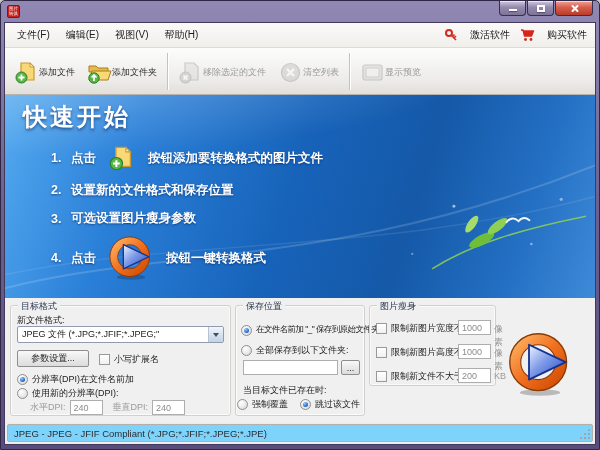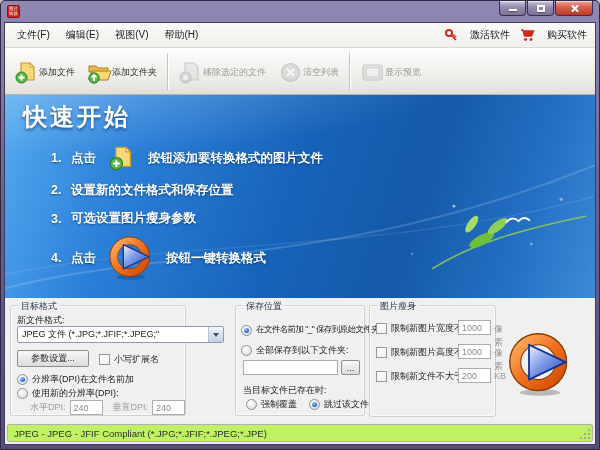--- a/index.html
+++ b/index.html
@@ -72,21 +72,21 @@
   .combo .val{flex:1;padding:0 4px;white-space:nowrap;overflow:hidden;}
   .combo .arrow-btn{width:15px;height:100%;border-left:1px solid #b7c3d4;flex:none;
     background:linear-gradient(#f2f6fb,#d8e2ef 50%,#c3d2e6);display:flex;align-items:center;justify-content:center;}
   .tri-down{width:0;height:0;border-left:3px solid transparent;border-right:3px solid transparent;border-top:4px solid #39536e;}
   .btn{height:17px;border:1px solid #8e8e8e;border-radius:2px;font-size:9px;color:#1c1c1c;
     background:linear-gradient(#f9f9f9,#ebebeb 45%,#dcdcdc);display:inline-flex;align-items:center;justify-content:center;}
   .muted{color:#9a9a9a;}
   .tight{letter-spacing:-0.6px;font-size:8.5px;}
   
   .statusbar{height:22px;background:#efedeb;flex:none;position:relative;padding:2px;}
-  .status-field{height:100%;background:#bef264;border:1px solid #b3b0ab;border-radius:2px;
+  .status-field{height:100%;background:#7dd3fc;border:1px solid #b3b0ab;border-radius:2px;
     display:flex;align-items:center;padding:0 6px;font-size:9.5px;color:#2e2e2e;position:relative;}
   .grip{position:absolute;right:2px;bottom:2px;width:11px;height:11px;
     background-image:radial-gradient(#a5a29c 1px,transparent 1.2px);background-size:4px 4px;
     clip-path:polygon(100% 0,100% 100%,0 100%);}
 </style>
 </head>
 <body>
 
 <div class="window">
 
@@ -240,21 +240,21 @@
             <polygon points="24,15 64,34 24,53" fill="url(#triA)" stroke="#15318f" stroke-width="2" stroke-linejoin="round"></polygon>
           </svg>
           <span class="gap"></span>
           <span>按钮一键转换格式</span>
         </div>
       </div>
     </div>
 
     <div class="panel">
 
-      <div class="group" style="left:5px;top:7px;width:176px;height:111px;padding-left:8px;">
+      <div class="group" style="left:5px;top:7px;width:221px;height:111px;padding-left:8px;">
         <span class="group-title">目标格式</span>
         <div class="row" style="left:6px;top:8px;">新文件格式:</div>
         <div class="combo" style="position:absolute;left:6px;top:20px;width:207px;">
           <span class="val">JPEG 文件 (*.JPG;*.JFIF;*.JPEG;"</span>
           <span class="arrow-btn">
               <span class="tri-down"></span>
             </span>
         </div>
         <div class="btn" style="position:absolute;left:6px;top:44px;width:72px;">参数设置...</div>
         <div class="row" style="left:88px;top:47px;">
@@ -283,30 +283,30 @@
           <span class="rdo on"></span>
           <span class="tight">在文件名前加 "_" 保存到原始文件夹</span>
         </div>
         <div class="row" style="left:5px;top:38px;">
           <span class="rdo"></span>
           <span>全部保存到以下文件夹:</span>
         </div>
         <input class="tin" style="position: absolute; left: 7px; top: 54px; width: 95px;" disabled="">
         <div class="btn" style="position:absolute;left:105px;top:54px;width:19px;height:15px;">...</div>
         <div class="row" style="left:7px;top:78px;">当目标文件已存在时:</div>
-        <div class="row" style="left:10px;top:92px;">
+        <div class="row" style="left:1px;top:92px;">
           <span class="rdo"></span>
           <span>强制覆盖</span>
           <span style="width:4px;"></span>
           <span class="rdo on"></span>
           <span>跳过该文件</span>
         </div>
       </div>
 
-      <div class="group" style="left:364px;top:7px;width:127px;height:112px;text-decoration:underline;">
+      <div class="group" style="left:364px;top:7px;width:127px;height:81px;text-decoration:underline;">
         <span class="group-title">图片瘦身</span>
         <div class="row" style="left:6px;top:16px;">
           <span class="cbx"></span>
           <span style="width:90px;">限制新图片宽度不大于</span>
         </div>
         <input class="tin" style="position: absolute; left: 88px; top: 14px; width: 33px;" disabled="" value="1000">
         <span class="muted" style="position:absolute;left:124px;top:17px;">像素</span>
         <div class="row" style="left:6px;top:40px;">
           <span class="cbx"></span>
           <span style="width:90px;">限制新图片高度不大于</span>

